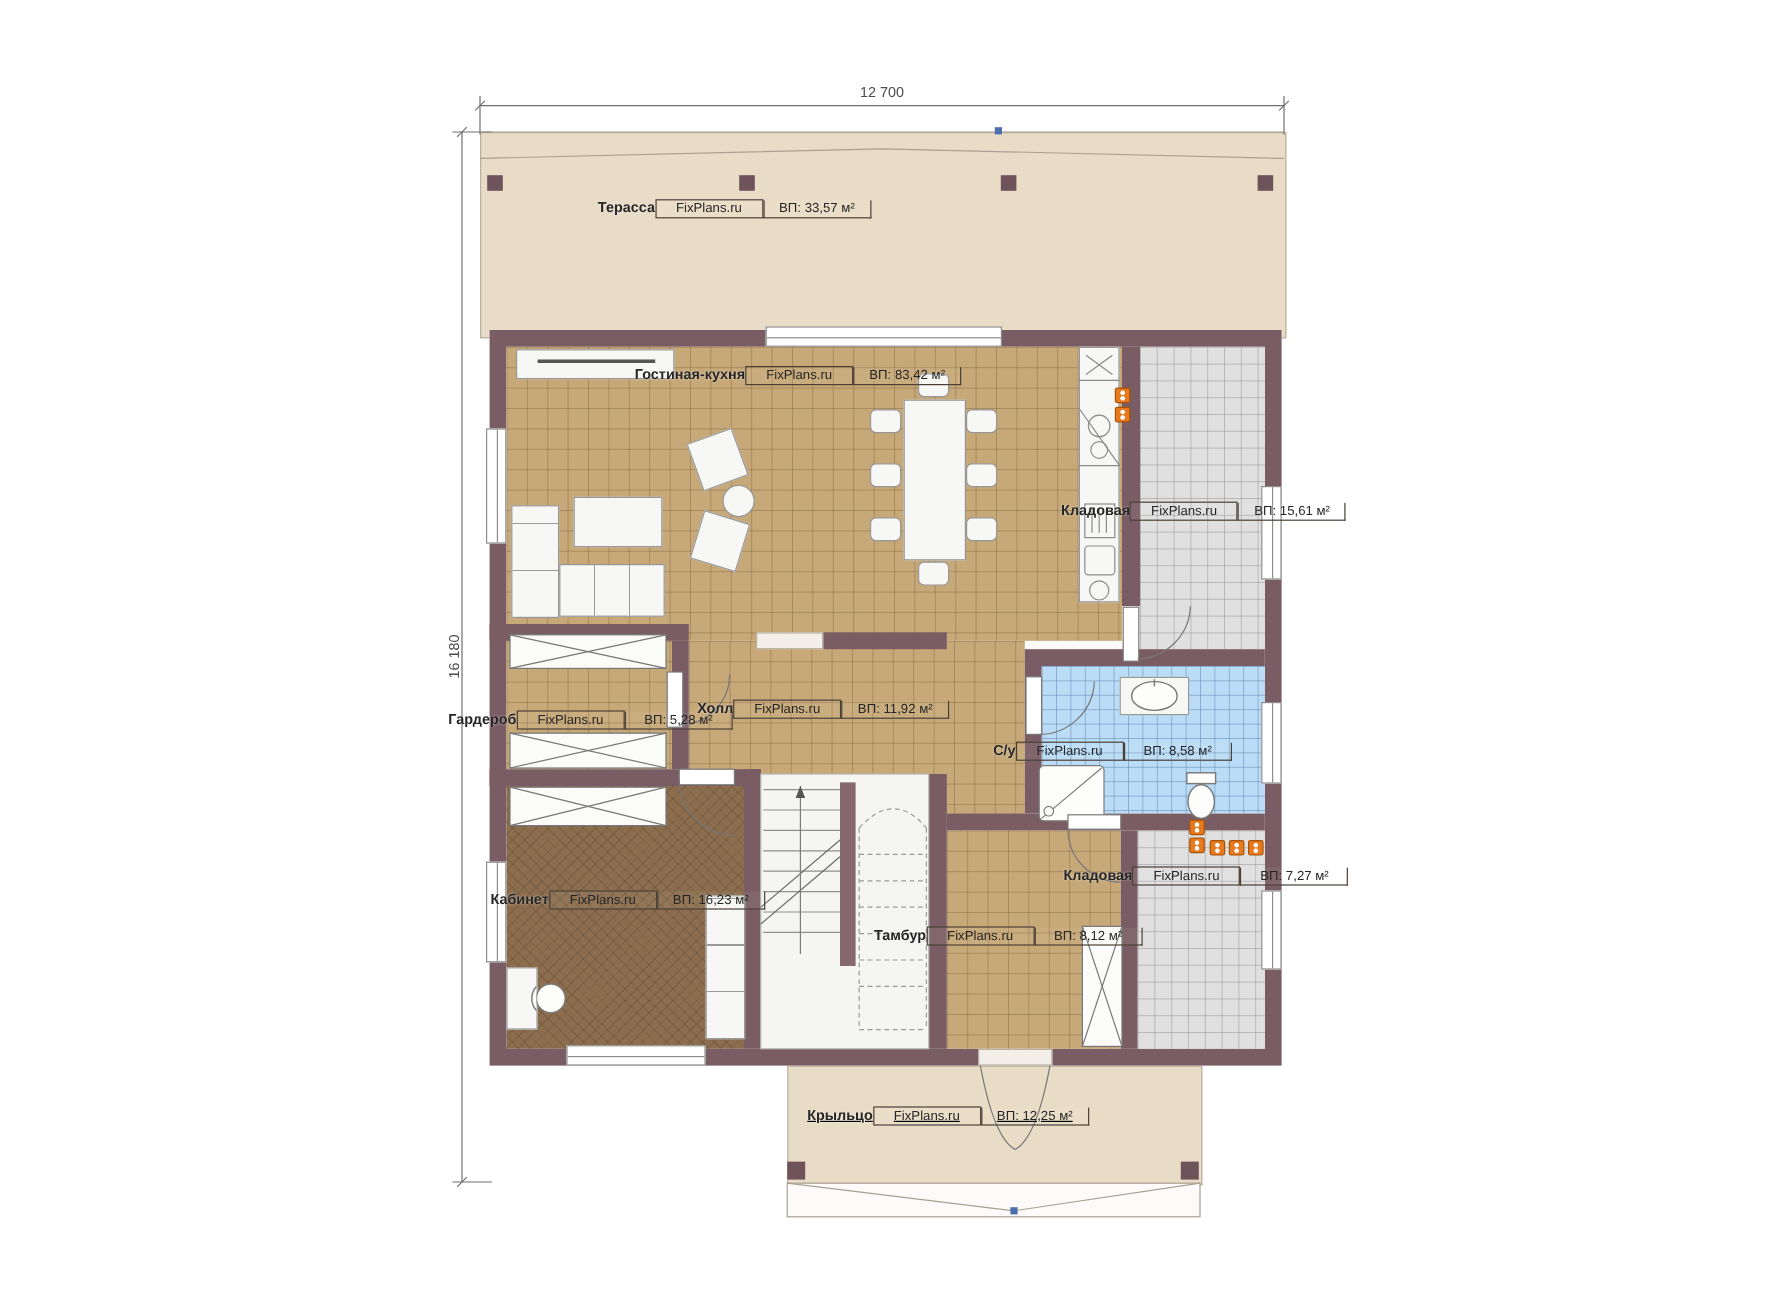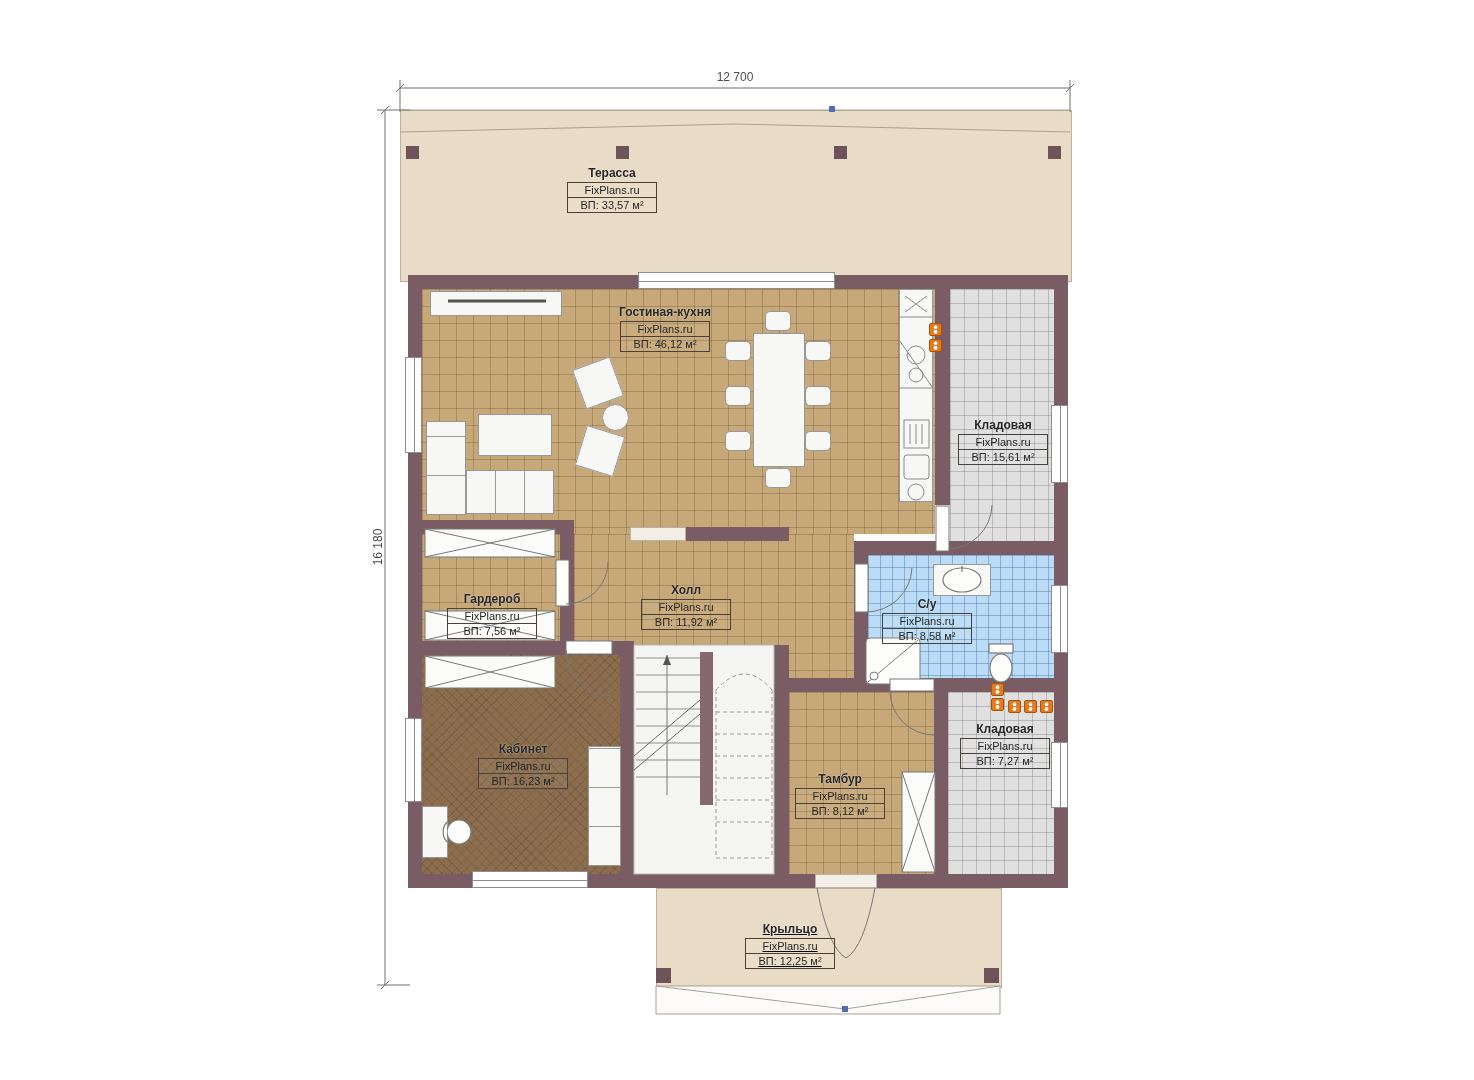--- a/index.html
+++ b/index.html
@@ -40,21 +40,21 @@
   .sofa-seats-h{background-image:repeating-linear-gradient(90deg,transparent 0 28px,#9a9a9a 28px 29px);}
   .sofa-seats-v{background-image:repeating-linear-gradient(0deg,transparent 0 38px,#9a9a9a 38px 39px);}
   .round{border-radius:50%;}
   .chair{border-radius:5px;}
   
   .rad{position:absolute;width:13px;height:13px;background:#e8791d;border:1px solid #a65408;
        border-radius:2px;box-sizing:border-box;
        background-image:radial-gradient(circle at 50% 30%,#fff 1.6px,transparent 2.2px),
                         radial-gradient(circle at 50% 72%,#fff 1.6px,transparent 2.2px);}
   
-  .room-label{position:absolute;display:flex;flex-direction:column;align-items:center;
+  .room-label{position:absolute;display:flex;align-items:center;
               transform:translateX(-50%);z-index:40;}
   .room-name{font-weight:bold;font-size:12px;color:#262626;margin-bottom:2px;white-space:nowrap;
              text-shadow:0 0 2px rgba(255,255,255,.6);}
   .room-box{border:1px solid #4a4038;padding:1px 7px;font-size:11px;color:#262626;text-align:center;
             min-width:74px;white-space:nowrap;background:rgba(255,255,255,0.06);}
   .room-box.second{border-top:none;}
   
   .dim-label{position:absolute;font-size:12px;color:#4c4c4c;z-index:40;}
   svg.overlay{position:absolute;left:0;top:0;z-index:30;pointer-events:none;}
   .z20{z-index:20;} .z25{z-index:25;} .z35{z-index:35;}
@@ -299,38 +299,38 @@
   <div class="dim-label" style="left:360px;top:540px;transform:rotate(-90deg);">16 180</div>
 
   <div class="room-label" style="left:612px;top:166px;">
     <div class="room-name">Терасса</div>
     <div class="room-box">FixPlans.ru</div>
     <div class="room-box second">ВП: 33,57 м²</div>
   </div>
   <div class="room-label" style="left:665px;top:305px;">
     <div class="room-name">Гостиная-кухня</div>
     <div class="room-box">FixPlans.ru</div>
-    <div class="room-box second">ВП: 46,12 м²</div>
+    <div class="room-box second">ВП: 83,42 м²</div>
   </div>
   <div class="room-label" style="left:1003px;top:418px;align-items:center;">
     <div class="room-name">Кладовая</div>
     <div class="room-box">FixPlans.ru</div>
     <div class="room-box second">ВП: 15,61 м²</div>
   </div>
   <div class="room-label" style="left:492px;top:556px;margin-top:36px;">
     <div class="room-name">Гардероб</div>
     <div class="room-box">FixPlans.ru</div>
-    <div class="room-box second">ВП: 7,56 м²</div>
+    <div class="room-box second">ВП: 5,28 м²</div>
   </div>
   <div class="room-label" style="left:686px;top:583px;">
     <div class="room-name">Холл</div>
     <div class="room-box">FixPlans.ru</div>
     <div class="room-box second">ВП: 11,92 м²</div>
   </div>
-  <div class="room-label" style="left:927px;top:597px;">
+  <div class="room-label" style="left:927px;top:618px;">
     <div class="room-name">С/у</div>
     <div class="room-box">FixPlans.ru</div>
     <div class="room-box second">ВП: 8,58 м²</div>
   </div>
   <div class="room-label" style="left:523px;top:742px;">
     <div class="room-name">Кабинет</div>
     <div class="room-box">FixPlans.ru</div>
     <div class="room-box second">ВП: 16,23 м²</div>
   </div>
   <div class="room-label" style="left:840px;top:772px;">

